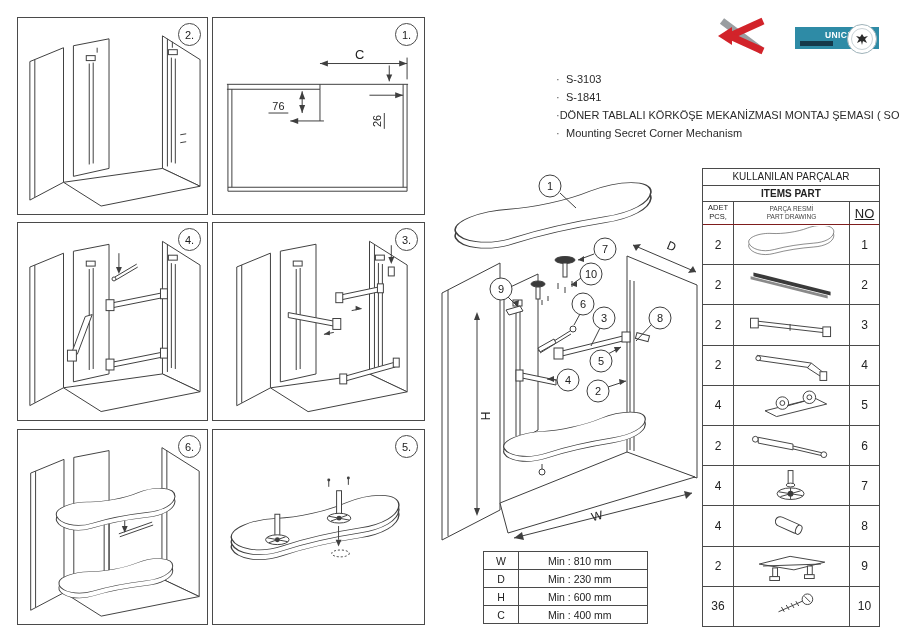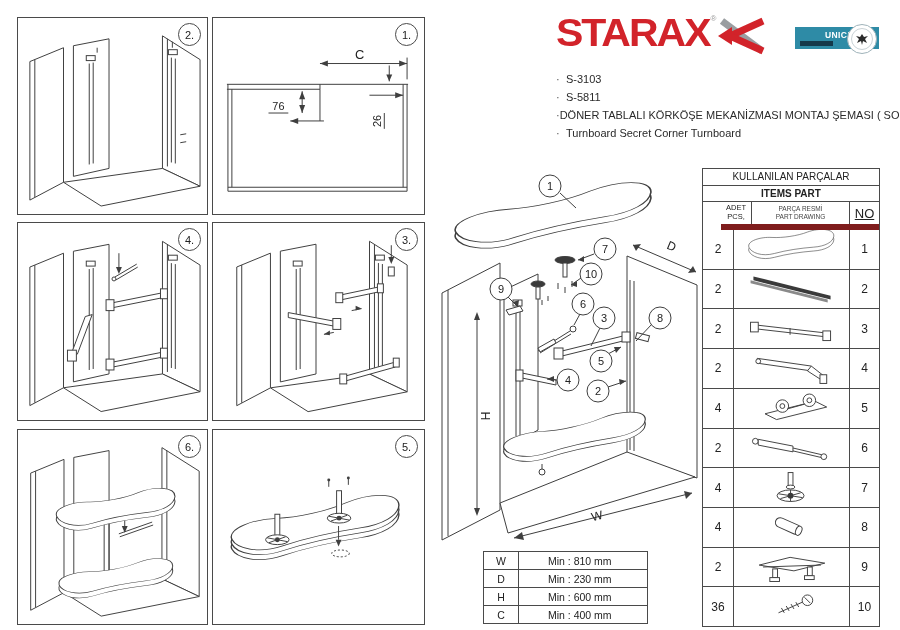--- a/index.html
+++ b/index.html
@@ -25,21 +25,21 @@
   .cert-ring{width:20px;height:20px;border:1px solid #c9d2d6;border-radius:50%;
              display:flex;align-items:center;justify-content:center;}
   .bullets{position:absolute;left:556px;top:70px;width:344px;font-size:11px;line-height:18px;color:#2a2a2a;}
   .b-row{display:flex;white-space:nowrap;}
   .b-dot{width:10px;color:#555;}
   
   .ptable{position:absolute;left:702px;top:168px;width:176px;height:457px;border:1px solid #4a4a4a;
           display:flex;flex-direction:column;background:#fff;}
   .pt-title1{height:16px;line-height:16px;border-bottom:1px solid #4a4a4a;text-align:center;font-size:10px;}
   .pt-title2{height:15px;line-height:15px;border-bottom:1px solid #4a4a4a;text-align:center;font-size:10px;font-weight:bold;}
-  .pt-head{display:flex;height:22px;border-bottom:6px solid #7f1d1d;margin-left:18px;}
+  .pt-head{display:flex;height:22px;border-bottom:1px solid #7f1d1d;}
   .pt-h-qty{width:30px;border-right:1px solid #4a4a4a;font-size:7.5px;display:flex;flex-direction:column;
             align-items:center;justify-content:center;line-height:1.15;}
   .pt-h-draw{flex:1;border-right:1px solid #4a4a4a;font-size:6.5px;display:flex;flex-direction:column;
              align-items:center;justify-content:center;line-height:1.2;color:#444;}
   .pt-h-no{width:29px;font-size:13px;display:flex;align-items:center;justify-content:center;text-decoration:underline;}
   .pt-row{display:flex;flex:1;border-bottom:1px solid #4a4a4a;min-height:0;}
   .pt-row:last-child{border-bottom:none;}
   .pt-qty{width:30px;border-right:1px solid #4a4a4a;display:flex;align-items:center;justify-content:center;font-size:12px;}
   .pt-draw{flex:1;border-right:1px solid #4a4a4a;display:flex;align-items:center;justify-content:center;overflow:hidden;}
   .pt-no{width:29px;display:flex;align-items:center;justify-content:center;font-size:12px;}
@@ -245,24 +245,20 @@
       </g>
       <circle cx="64.5" cy="112" r="2.5" fill="#3f3f3f"></circle>
       <circle cx="127.5" cy="90" r="2.5" fill="#3f3f3f"></circle>
       <circle cx="117" cy="51" r="1.5" fill="#3f3f3f"></circle>
         <circle cx="137" cy="49" r="1.5" fill="#3f3f3f"></circle>
       <polygon points="124,112 130,112 127,119" fill="#3f3f3f"></polygon>
       <ellipse cx="129" cy="126" rx="9" ry="3.5" fill="none" stroke="#3f3f3f" stroke-dasharray="2,2"></ellipse>
     </svg>
   </div>
 
-  <div class="logo">
-    <span class="logo-text">STARAX</span>
-    <span class="logo-reg">®</span>
-  </div>
 
   <div class="cert">
     <div class="cert-band"></div>
     <span class="cert-name">UNICERT</span>
     <div class="cert-sub"></div>
     <div class="cert-circle">
       <div class="cert-ring">
         <svg width="14" height="13" viewBox="0 0 14 13">
           <path d="M7,1 L9,4 L13,3 L10,6 L12,10 L8,8 L7,12 L6,8 L2,10 L4,6 L1,3 L5,4 Z" fill="#2a2a2a"></path>
         </svg>
@@ -270,29 +266,29 @@
     </div>
   </div>
 
   <div class="bullets">
     <div class="b-row">
       <span class="b-dot">·</span>
       <span>S-3103</span>
     </div>
     <div class="b-row">
       <span class="b-dot">·</span>
-      <span>S-5811</span>
+      <span>S-1841</span>
     </div>
     <div class="b-row">
       <span class="b-dot">·</span>
       <span>DÖNER TABLALI KÖRKÖŞE MEKANİZMASI MONTAJ ŞEMASI ( SOL )</span>
     </div>
     <div class="b-row">
       <span class="b-dot">·</span>
-      <span>Turnboard Secret Corner Turnboard</span>
+      <span>Mounting Secret Corner Mechanism</span>
     </div>
   </div>
 
   <svg class="exploded" width="272" height="385" viewBox="0 0 272 385">
     <g fill="#fff" stroke="#3f3f3f" stroke-width="1">
 
       <polygon points="12,125 70,95 70,342 12,372"></polygon>
       <line x1="18" y1="122" x2="18" y2="368"></line>
 
       <polygon points="74,122 108,106 108,262 74,282"></polygon>

